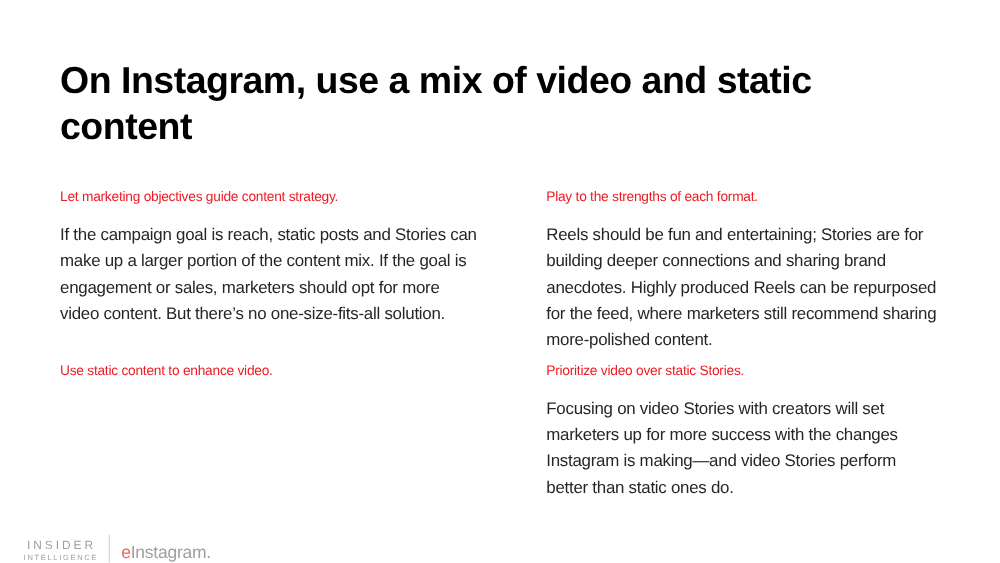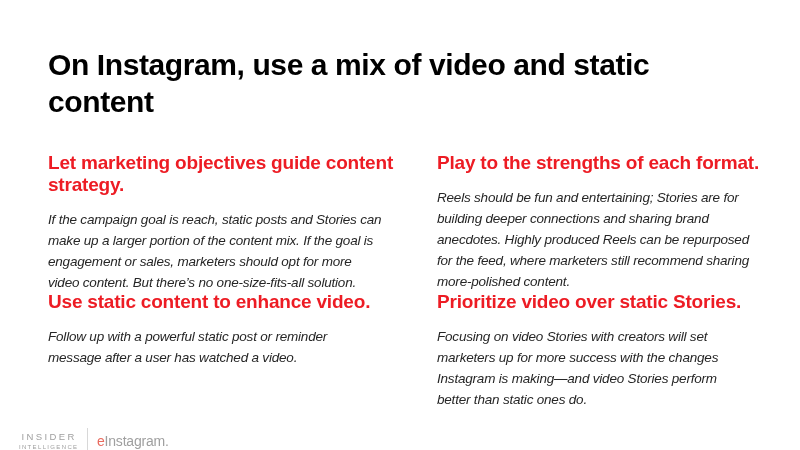--- a/index.html
+++ b/index.html
@@ -36,33 +36,32 @@
   }
   .sec {
     position: absolute;
     width: 362px;
   }
   .sec.left  { left: 48px; }
   .sec.right { left: 437px; width: 330px; }
   .sec.top    { top: 152px; }
   .sec.bottom { top: 291px; }
   .sec h2 {
-    font-size: 19px;
-    font-weight: 700;
+    font-size: 11px;
+    font-weight: 400;
     letter-spacing: -0.2px;
     color: var(--accent-red);
     margin-bottom: 13px;
   }
   .sec p {
     font-size: 13.5px;
     line-height: 21px;
     letter-spacing: -0.2px;
     color: var(--body-text);
     white-space: pre-line;
-    font-style: italic;
   }
   .footer {
     position: absolute;
     left: 16px; top: 428px;
     display: flex;
     align-items: center;
   }
   .insider-logo {
     width: 64px;
     text-align: center;
@@ -105,22 +104,20 @@
   <section class="sec left top">
     <h2>Let marketing objectives guide content strategy.</h2>
     <p>If the campaign goal is reach, static posts and Stories can
 make up a larger portion of the content mix. If the goal is
 engagement or sales, marketers should opt for more
 video content. But there’s no one-size-fits-all solution.</p>
   </section>
 
   <section class="sec left bottom">
     <h2>Use static content to enhance video.</h2>
-    <p>Follow up with a powerful static post or reminder
-message after a user has watched a video.</p>
   </section>
 
   <section class="sec right bottom">
     <h2>Prioritize video over static Stories.</h2>
     <p>Focusing on video Stories with creators will set
 marketers up for more success with the changes
 Instagram is making—and video Stories perform
 better than static ones do.</p>
   </section>
 

